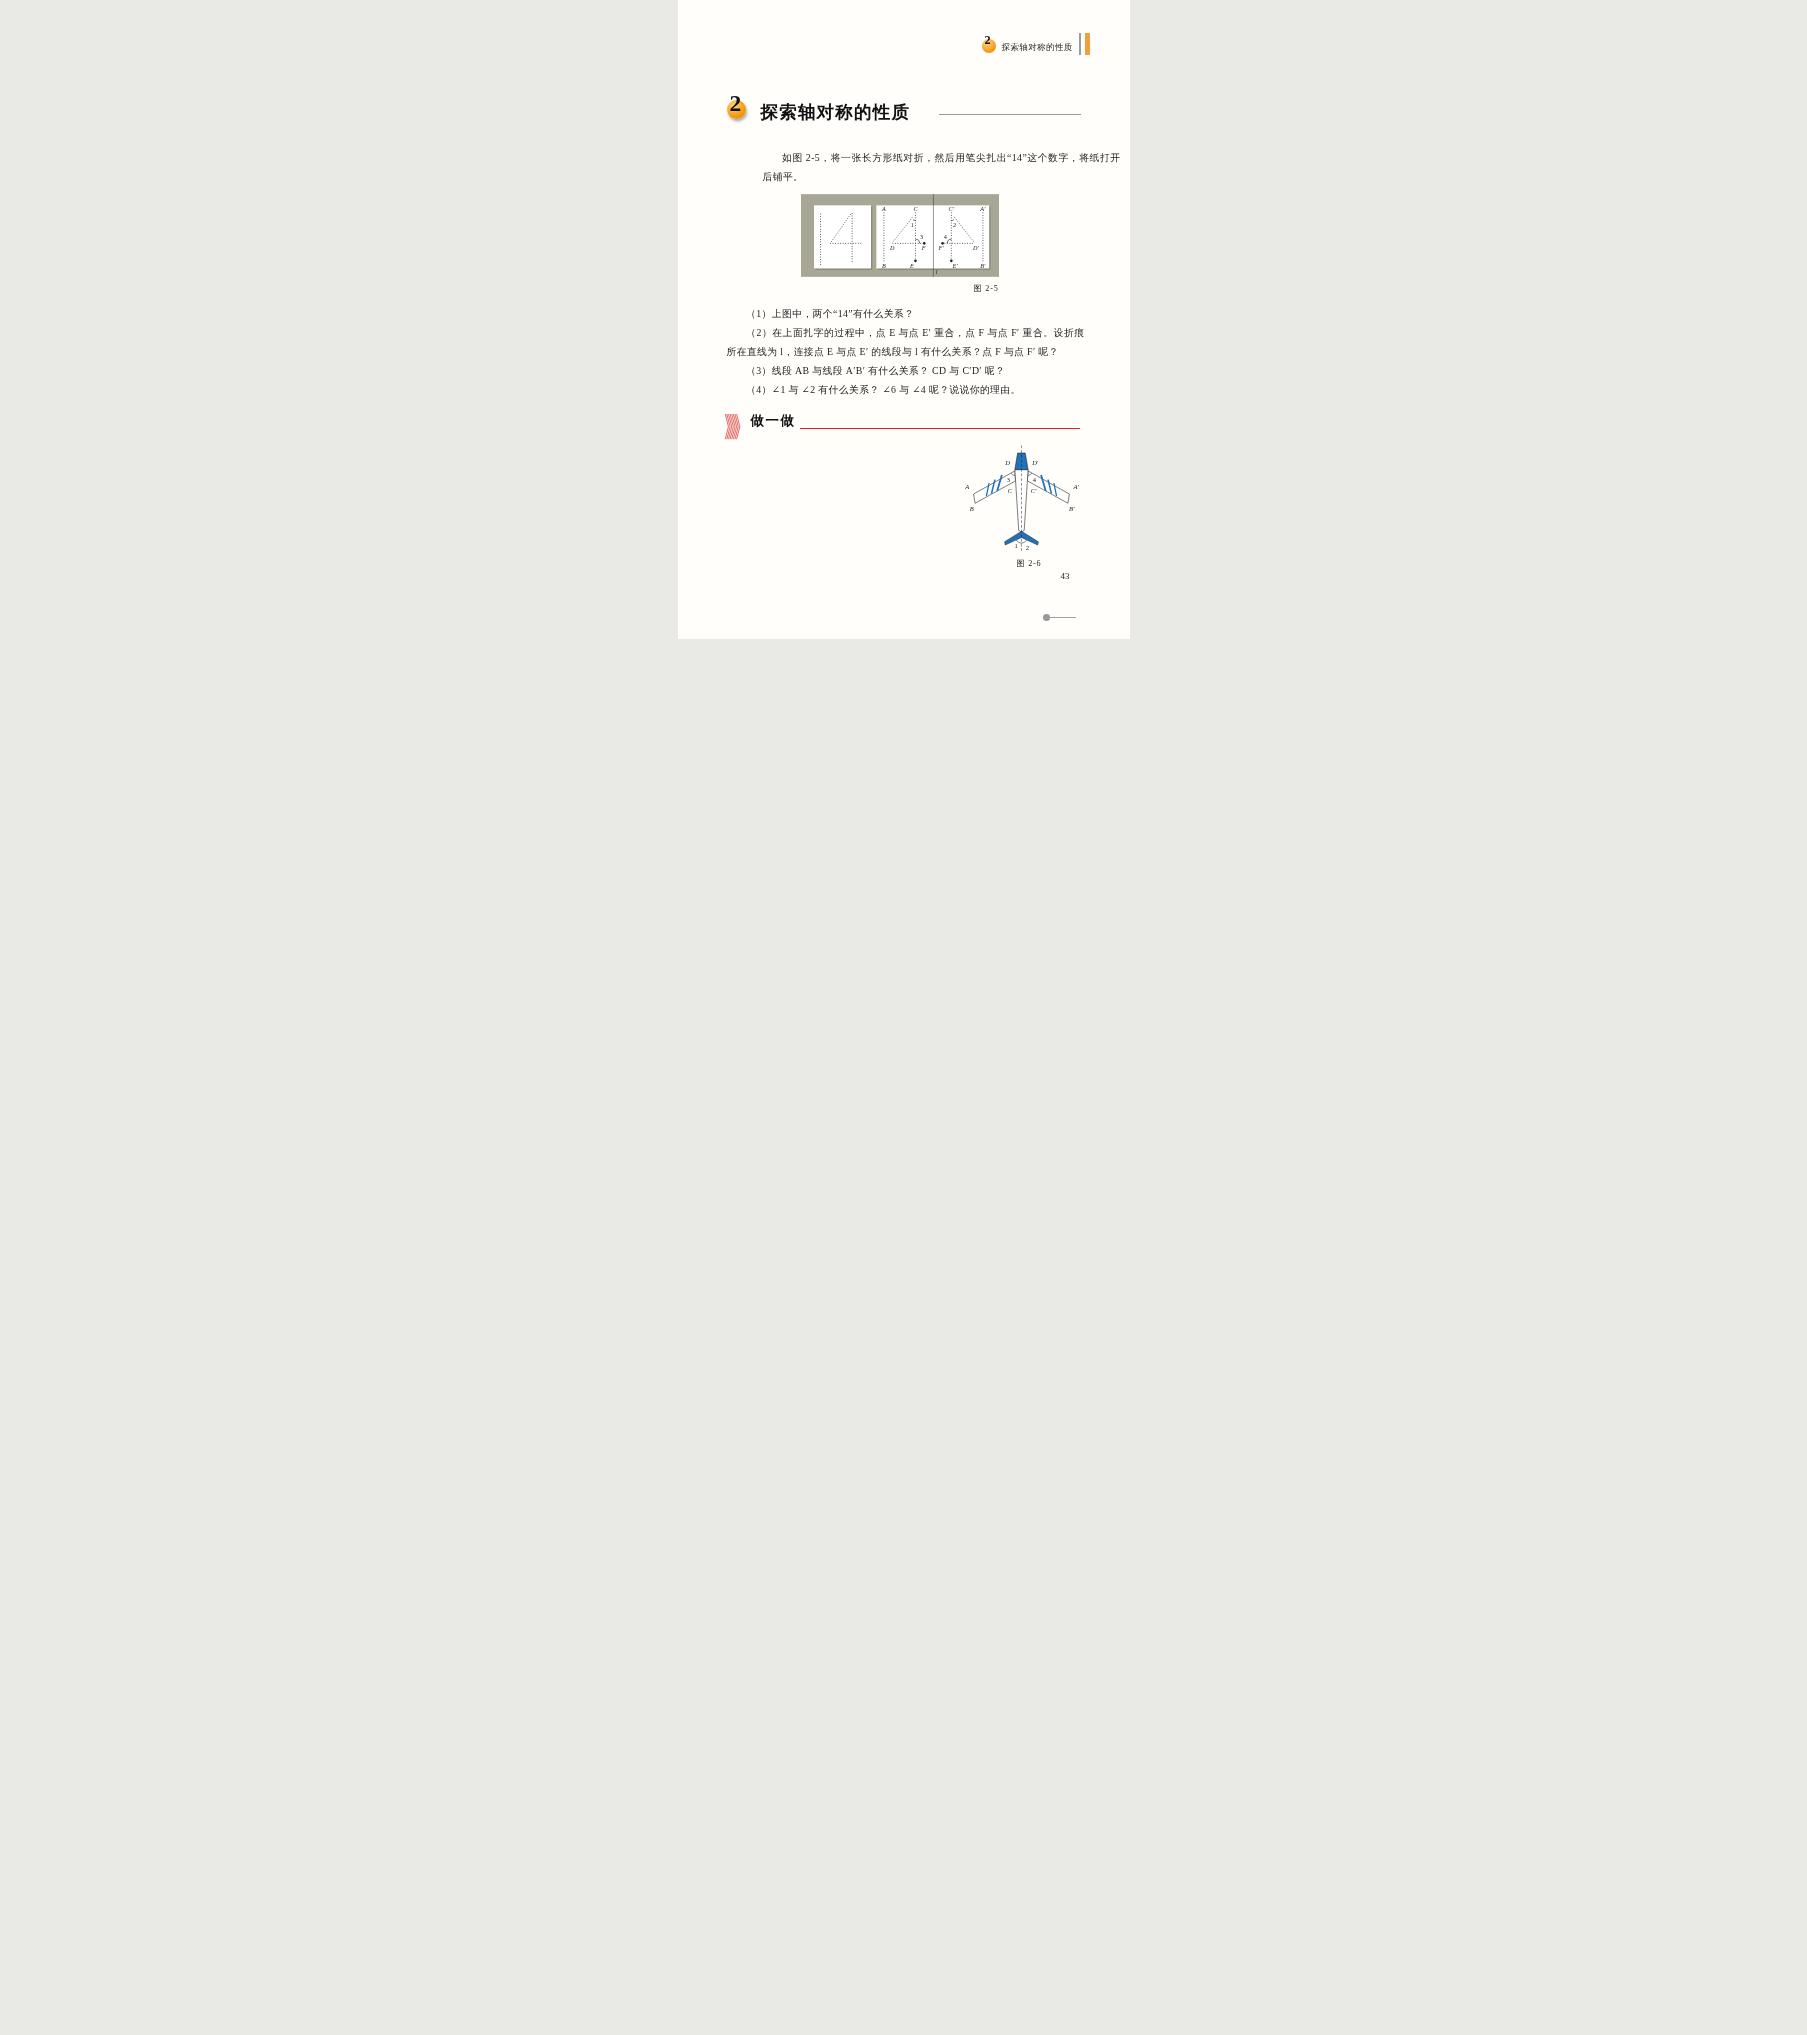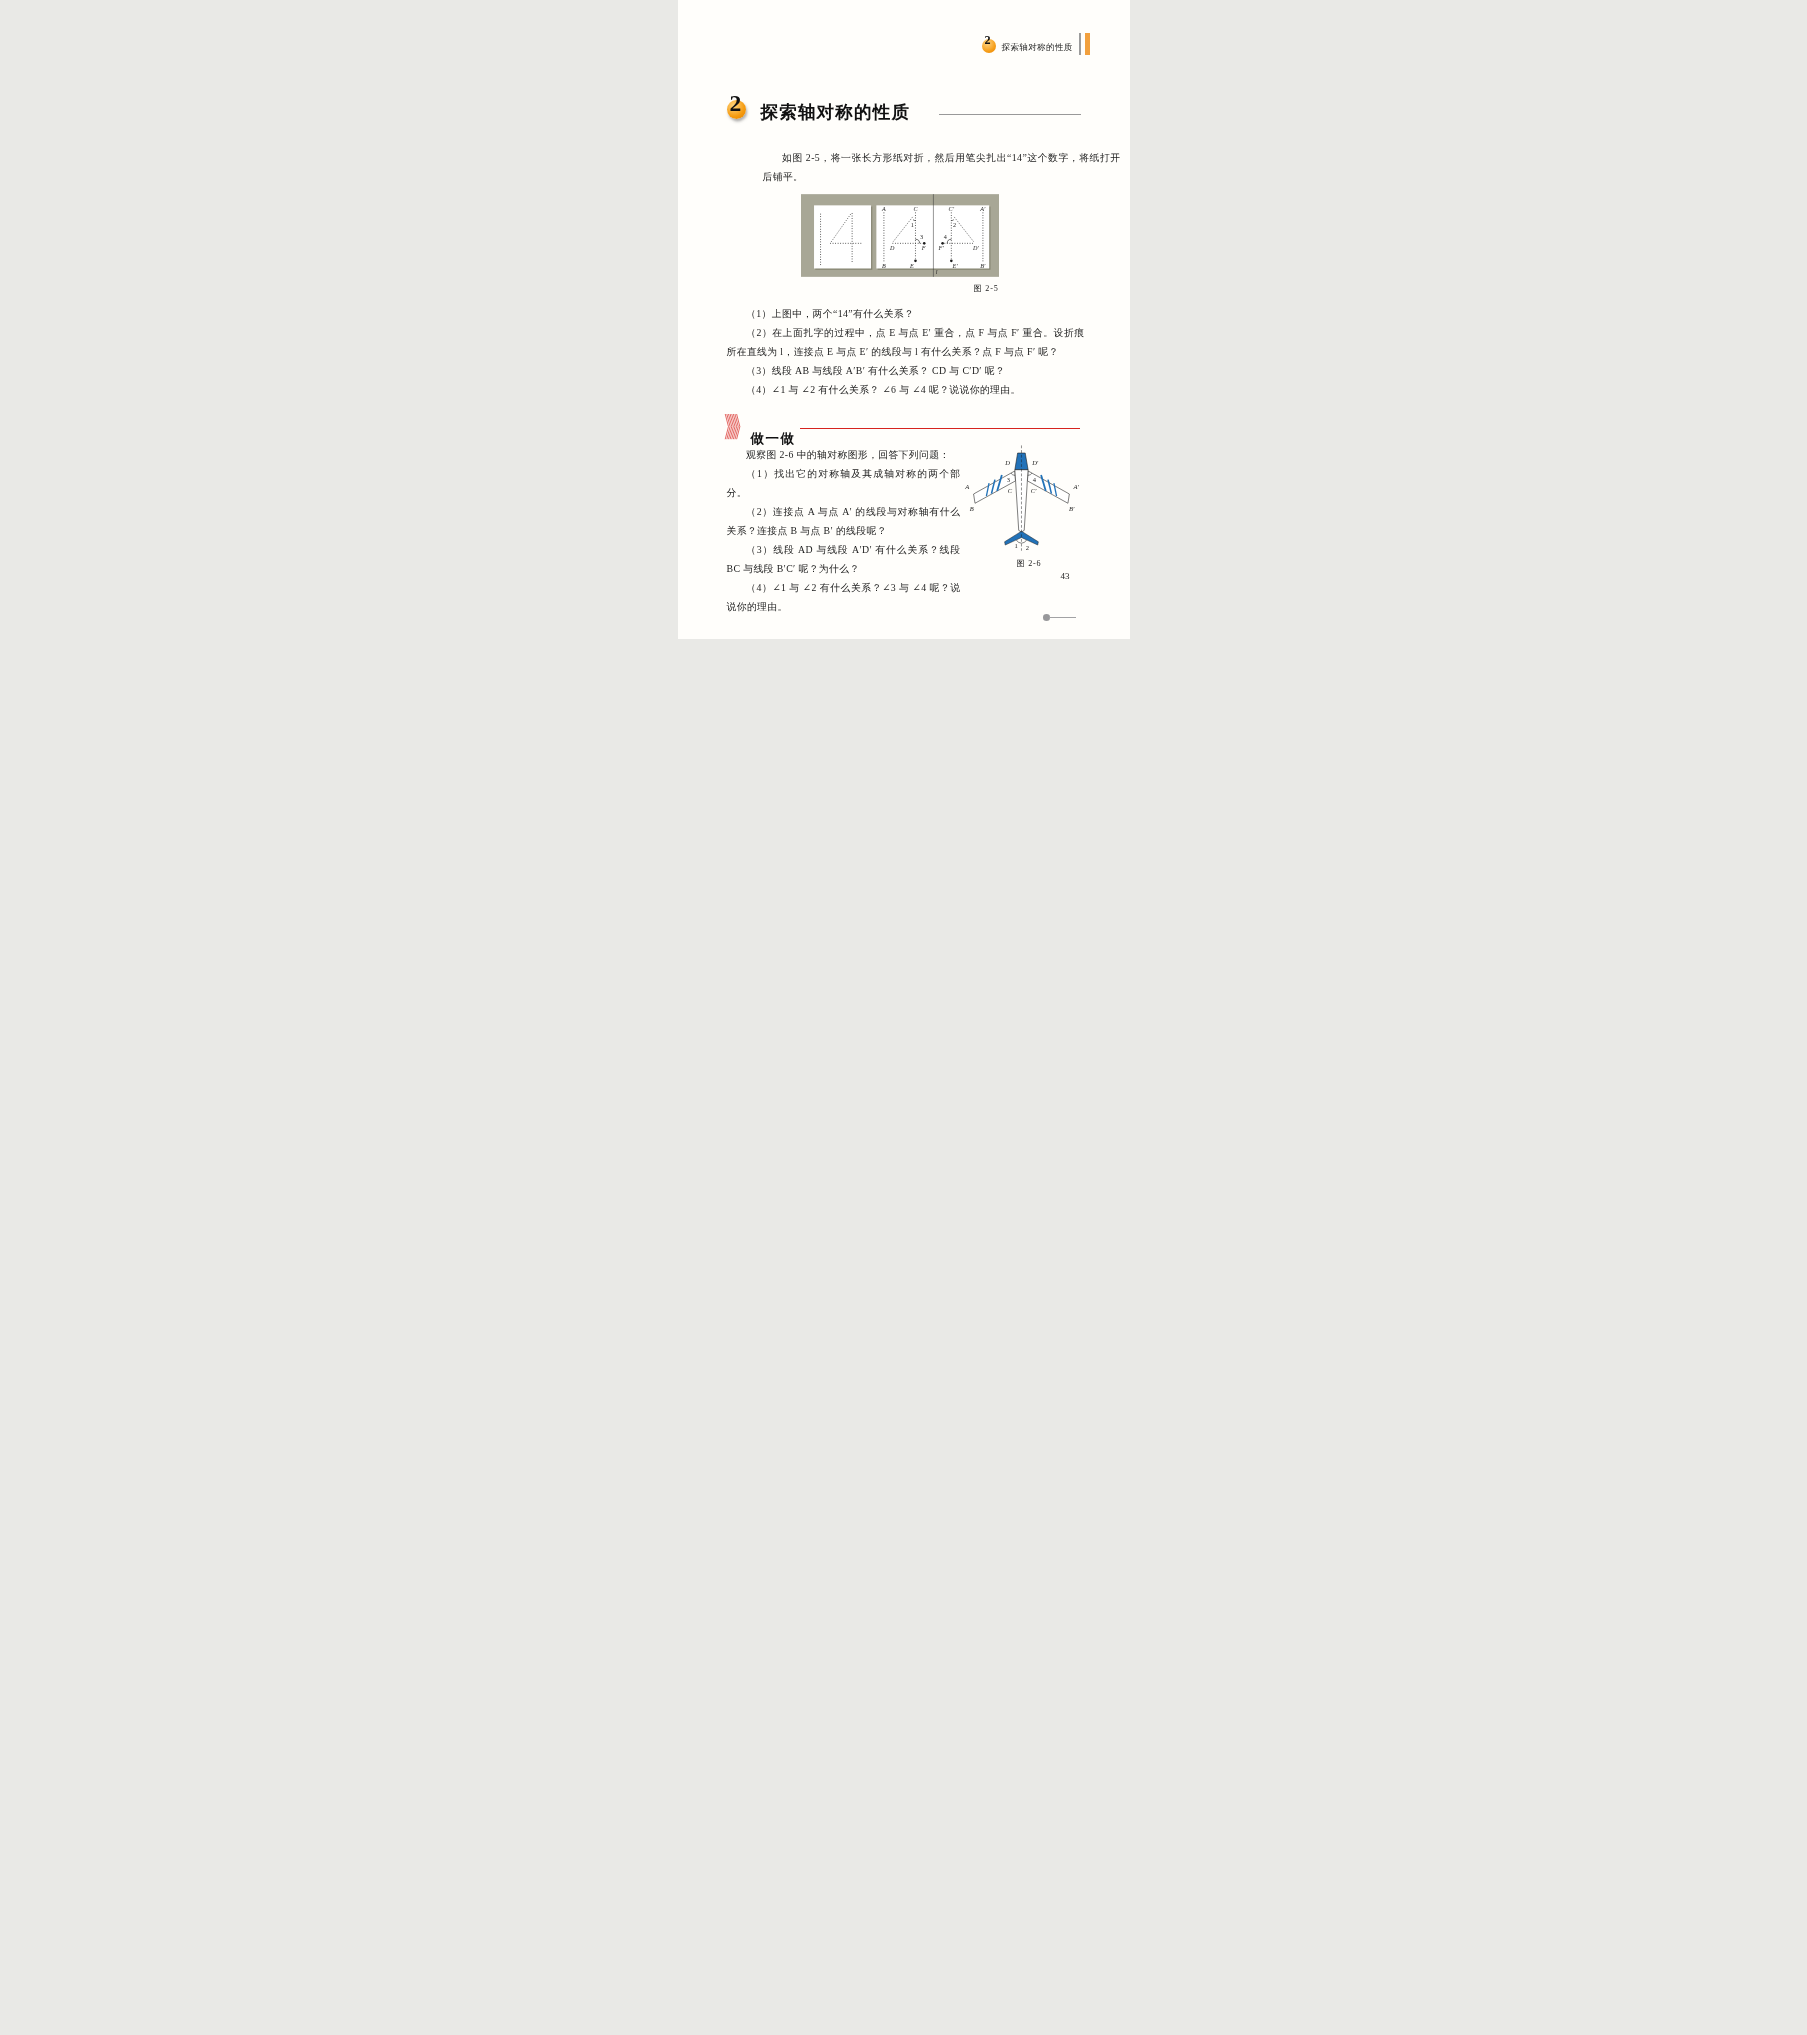--- a/index.html
+++ b/index.html
@@ -29,21 +29,21 @@
   #intro{left:49px;top:148px;width:358px;line-height:19px;margin-left:36px;}
   #questions{left:49px;top:304px;width:358px;}
   #questions p{margin:0;}
   #do-items{left:49px;top:445px;width:234px;}
   #do-items p{margin:0;}
   
   .fig25-wrap{position:absolute;left:123px;top:194px;width:198px;height:83px;}
   .fig25-cap{position:absolute;left:123px;top:283px;width:198px;text-align:right;font-size:8.1px;letter-spacing:0.8px;}
   
   .do-chevrons{position:absolute;left:46px;top:414px;}
-  .do-title{position:absolute;left:73px;top:430px;font-size:13.4px;font-weight:bold;letter-spacing:1.6px;color:#111;}
+  .do-title{position:absolute;left:73px;top:412px;font-size:13.4px;font-weight:bold;letter-spacing:1.6px;color:#111;}
   .do-rule{position:absolute;left:122px;top:428px;width:280px;height:1.2px;background:#d6231e;}
   
   .fig26-wrap{position:absolute;left:284px;top:440px;width:135px;height:119px;}
   .fig26-cap{position:absolute;left:284px;top:558px;width:135px;text-align:center;font-size:8.1px;letter-spacing:0.8px;}
   
   .pg-dot{position:absolute;left:365px;top:614px;width:7px;height:6.5px;border-radius:50%;background:#98989a;}
   .pg-line{position:absolute;left:371px;top:617px;width:27px;height:1.2px;background:#a2a2a4;}
   .pg-num{position:absolute;left:383px;top:571px;font-size:9px;font-family:Liberation Serif, serif;color:#222;}
   
   .lab{font-family:"Liberation Serif","DejaVu Serif",serif;font-style:italic;fill:#1c1c1c;}
@@ -145,27 +145,20 @@
         <polyline points="19,0 27,31 19,62"></polyline>
         <polyline points="23,0 31,31 23,62"></polyline>
         <polyline points="27,0 35,31 27,62"></polyline>
         <polyline points="31,0 39,31 31,62"></polyline>
       </g>
     </svg>
   </div>
   <div class="do-title">做一做</div>
   <div class="do-rule"></div>
 
-  <div id="do-items" class="para">
-    <p class="indent">观察图 2-6 中的轴对称图形，回答下列问题：</p>
-    <p class="indent">（1）找出它的对称轴及其成轴对称的两个部分。</p>
-    <p class="indent">（2）连接点 A 与点 A′ 的线段与对称轴有什么关系？连接点 B 与点 B′ 的线段呢？</p>
-    <p class="indent">（3）线段 AD 与线段 A′D′ 有什么关系？线段 BC 与线段 B′C′ 呢？为什么？</p>
-    <p class="indent">（4）∠1 与 ∠2 有什么关系？∠3 与 ∠4 呢？说说你的理由。</p>
-  </div>
 
   <div class="fig26-wrap">
     <svg width="135" height="119" viewBox="0 0 332 292">
 
       <polygon points="130,75.75 28.5,132.5 32,155.25 131.5,100.25" fill="#ffffff" stroke="#1c1c1c" stroke-width="1.4"></polygon>
       <polygon points="162.5,75.75 264,132.5 260.5,155.25 161,100.25" fill="#ffffff" stroke="#1c1c1c" stroke-width="1.4"></polygon>
 
       <g stroke="#2272b8">
         <line x1="66.5" y1="105.5" x2="60" y2="138" stroke-width="3.2"></line>
         <line x1="81" y1="97" x2="72.5" y2="131.5" stroke-width="3.8"></line>

